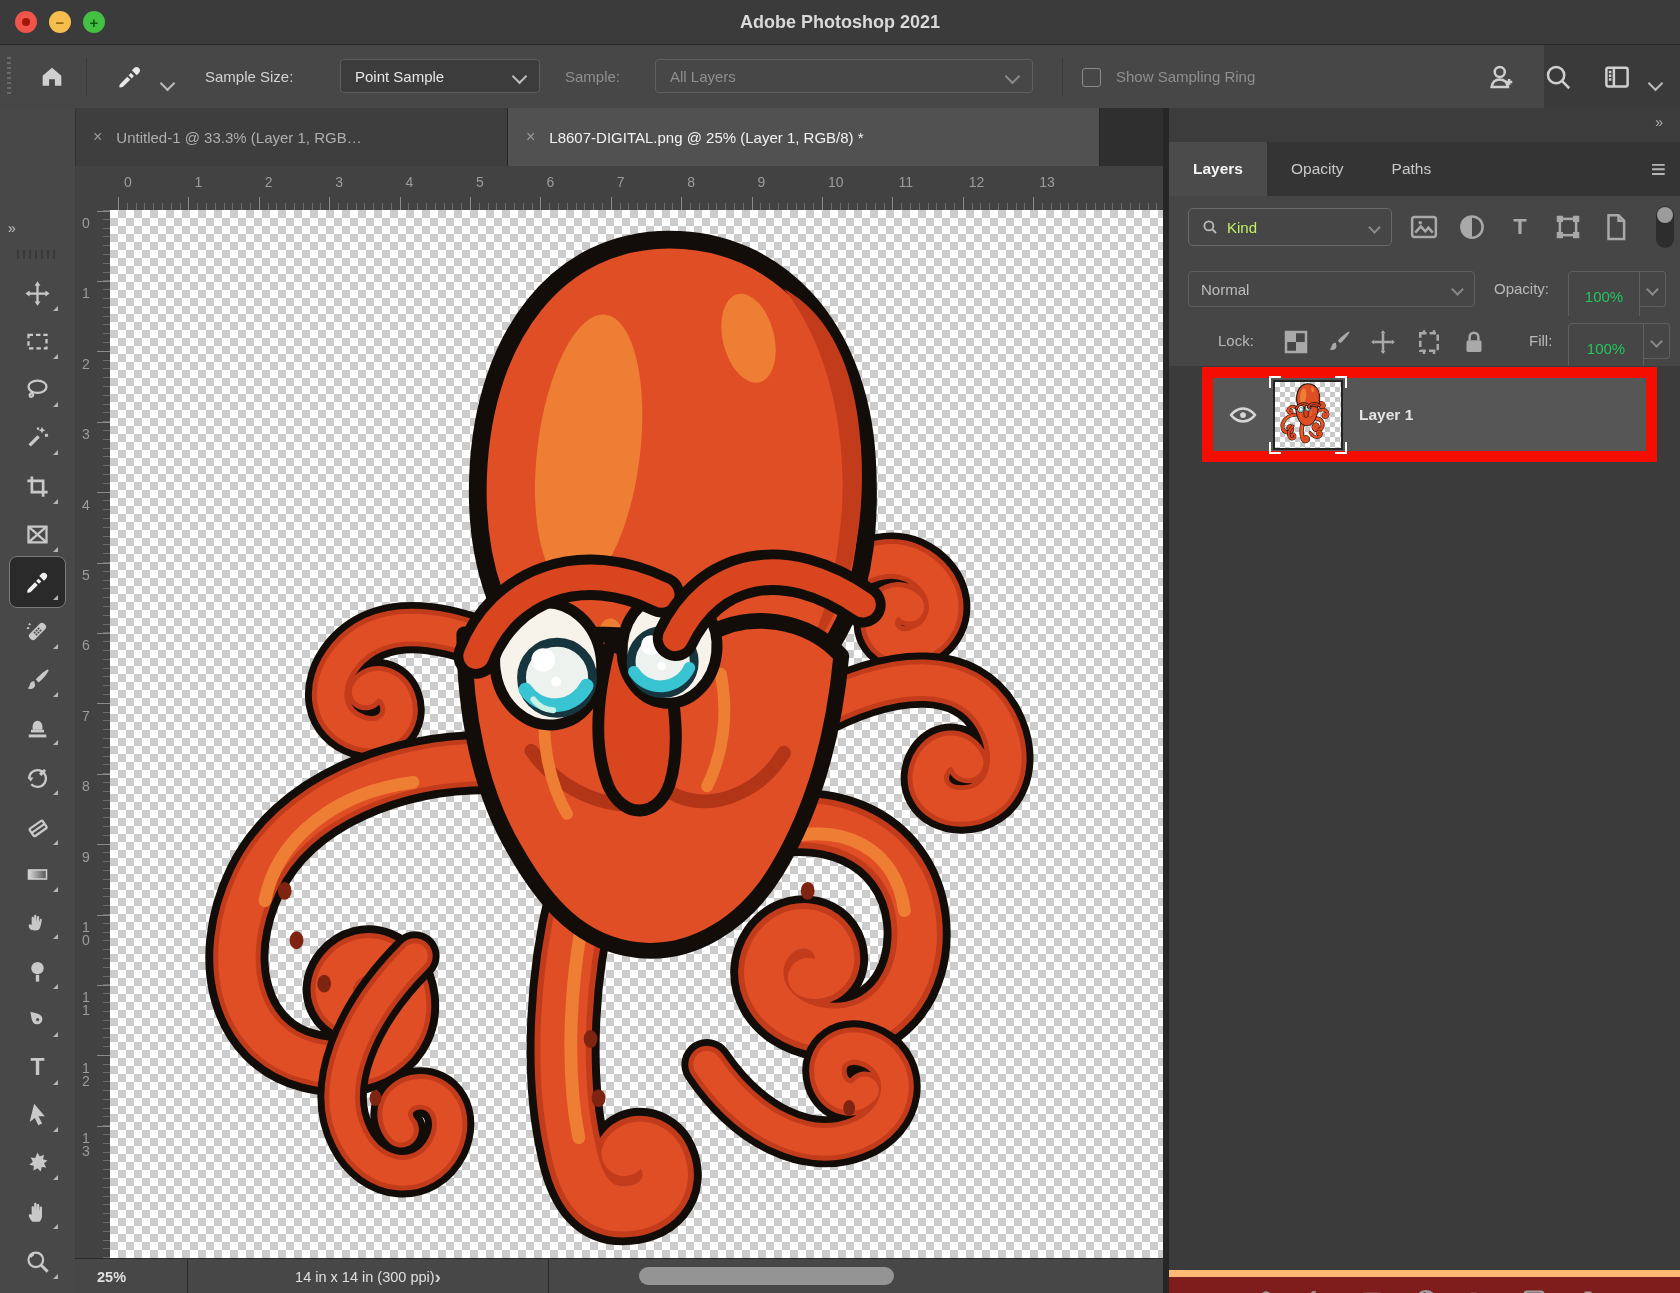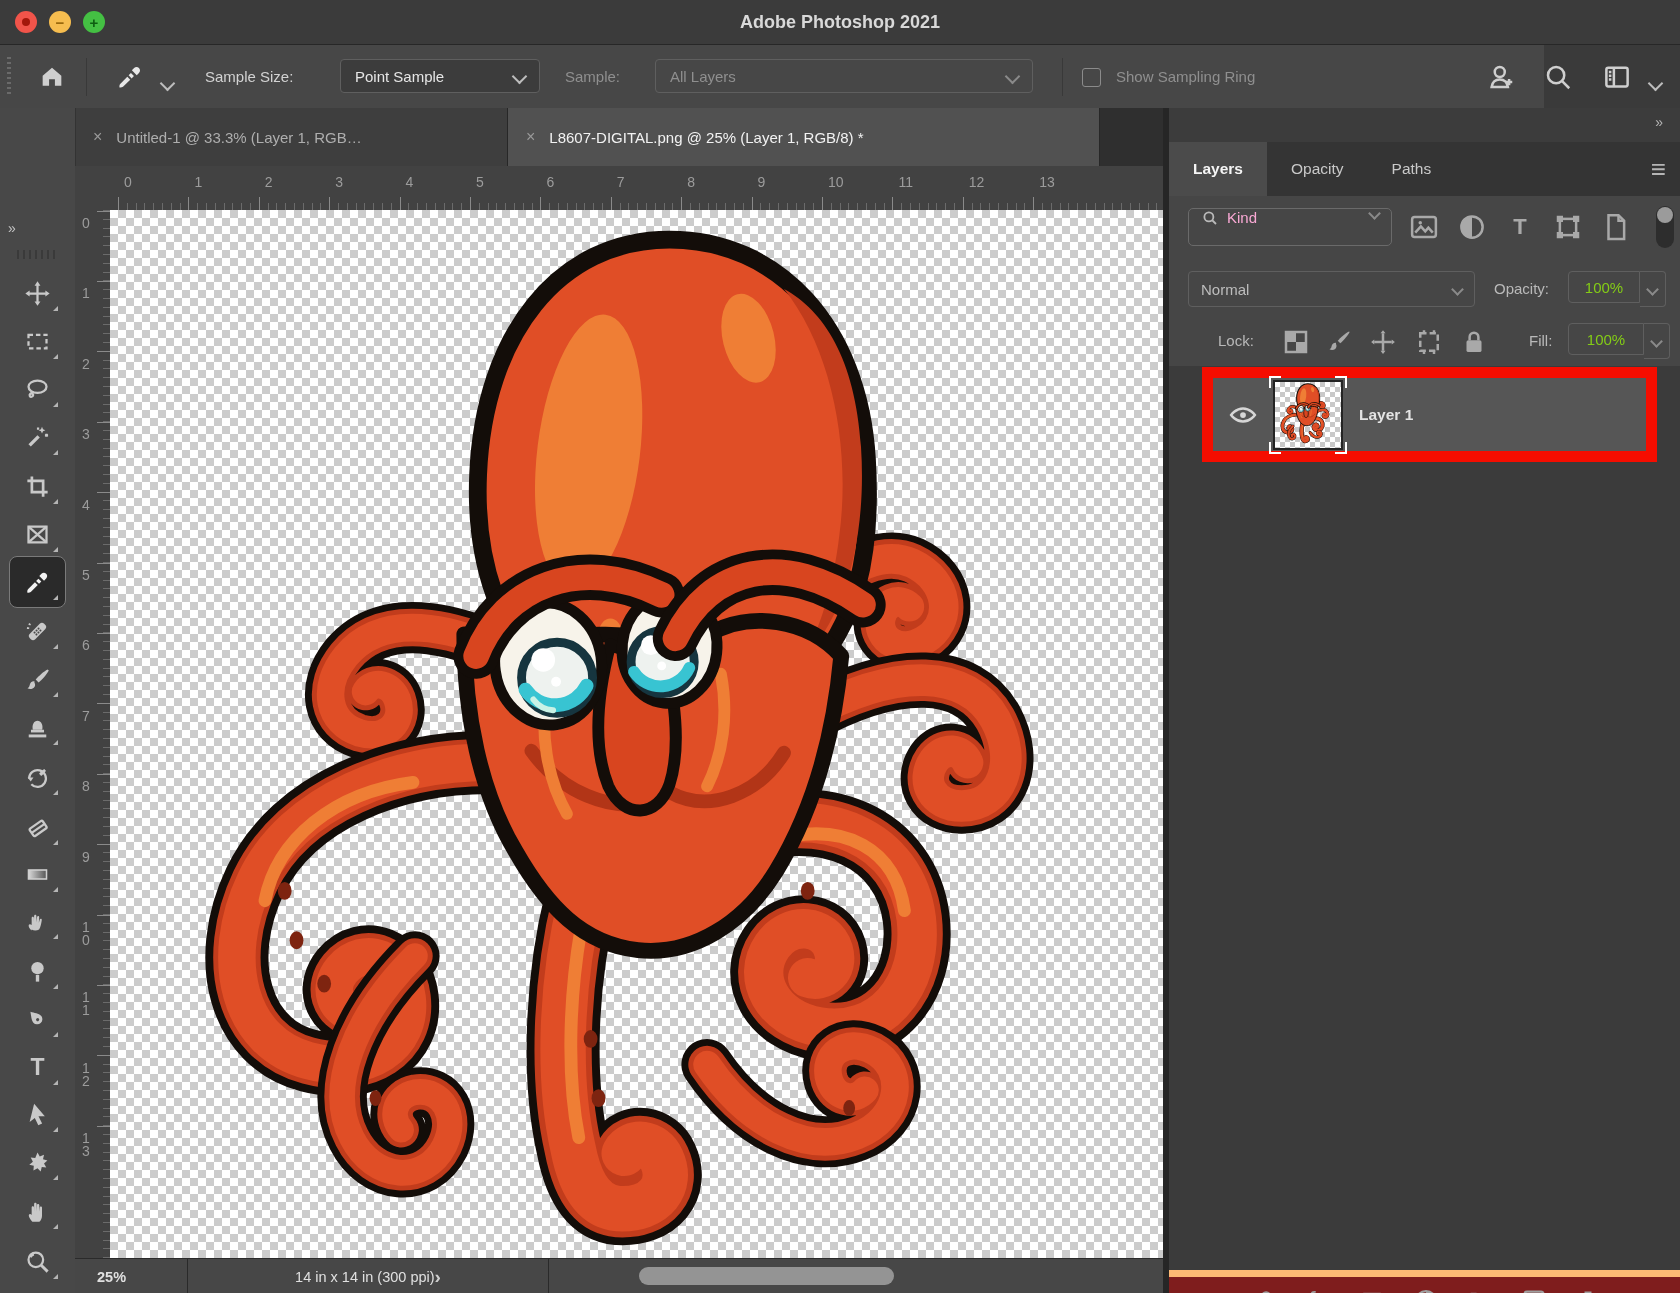--- a/index.html
+++ b/index.html
@@ -81,33 +81,33 @@
   #panel{left:1163px;top:108px;width:517px;height:1185px;background:#3b3b3b;border-left:6px solid #262626;box-sizing:border-box;}
   #panel-strip{left:1169px;top:108px;width:511px;height:34px;background:#3c3c3c;}
   #panel-collapse{position:absolute;right:16px;top:6px;color:#b5b5b5;font-size:14px;letter-spacing:1px;}
   #ptabs{left:1169px;top:142px;width:511px;height:54px;background:#343434;display:flex;align-items:stretch;}
   .ptab{display:flex;align-items:center;justify-content:center;font-size:15.5px;color:#c9c9c9;padding:0 24px;}
   .ptab.active{background:#4b4b4b;color:#f5f5f5;font-weight:700;}
   #ptab-menu{margin-left:auto;color:#b5b5b5;font-size:26px;padding-right:14px;display:flex;align-items:center;}
   .prow{background:#464646;border-bottom:1px solid #2f2f2f;}
   #filter-row{left:1169px;top:196px;width:511px;height:66px;}
   #kind-combo{left:19px;top:12px;width:204px;height:38px;border:1px solid #6a6a6a;border-radius:5px;
-    display:flex;box-sizing:border-box;color:#f9a8d4;font-size:15px;padding:0 12px;gap:8px;}
+    display:flex;align-items:center;box-sizing:border-box;color:#bef264;font-size:15px;padding:0 12px;gap:8px;}
   .mini{position:absolute;width:30px;height:30px;top:16px;}
   .mini svg{width:30px;height:30px;stroke:#a9a9a9;fill:none;stroke-width:2;}
   .mini .fill{fill:#a9a9a9;stroke:none;}
   .mini span{display:block;text-align:center;color:#a9a9a9;font-size:22px;font-weight:700;line-height:30px;}
   #filter-toggle{position:absolute;left:487px;top:10px;width:18px;height:42px;border-radius:9px;background:#2d2d2d;}
   #filter-toggle i{position:absolute;left:1px;top:1px;width:16px;height:16px;border-radius:50%;background:#9b9b9b;}
   #blend-row{left:1169px;top:262px;width:511px;height:54px;}
   #blend-combo{left:19px;top:9px;width:287px;height:36px;border:1px solid #5f5f5f;border-radius:4px;
     display:flex;align-items:center;box-sizing:border-box;color:#bdbdbd;font-size:15px;padding:0 12px;}
   .pl{position:absolute;color:#b9b9b9;font-size:15px;}
-  .valbox{position:absolute;height:32px;border:1px solid #5f5f5f;border-radius:4px 0 0 4px;box-sizing:border-box;
-    display:flex;align-items:center;justify-content:center;color:#84cc16;font-size:15px;}
+  .valbox{position:absolute;height:51px;border:1px solid #5f5f5f;border-radius:4px 0 0 4px;box-sizing:border-box;
+    display:flex;align-items:center;justify-content:center;color:#22c55e;font-size:15px;}
   .valchev{position:absolute;height:36px;width:26px;border:1px solid #5f5f5f;border-left:none;border-radius:0 4px 4px 0;
     box-sizing:border-box;display:flex;align-items:center;justify-content:center;}
   .chev.sm{width:7px;height:7px;}
   #lock-row{left:1169px;top:316px;width:511px;height:50px;}
   #layer-area{left:1169px;top:366px;width:511px;height:880px;background:#3b3b3b;}
   #red-box{left:1202px;top:367px;width:455px;height:95px;box-sizing:border-box;border:11px solid #f50d00;background:#565656;font-weight:bold;}
   #layer-row{position:relative;width:100%;height:100%;display:flex;align-items:center;}
   #eye-wrap{width:60px;display:flex;justify-content:center;}
   #eye-wrap svg{width:30px;height:30px;stroke:#d6d6d6;fill:none;stroke-width:2;}
   #layer-thumb{position:relative;width:66px;height:66px;margin-right:16px;background-color:#fff;

